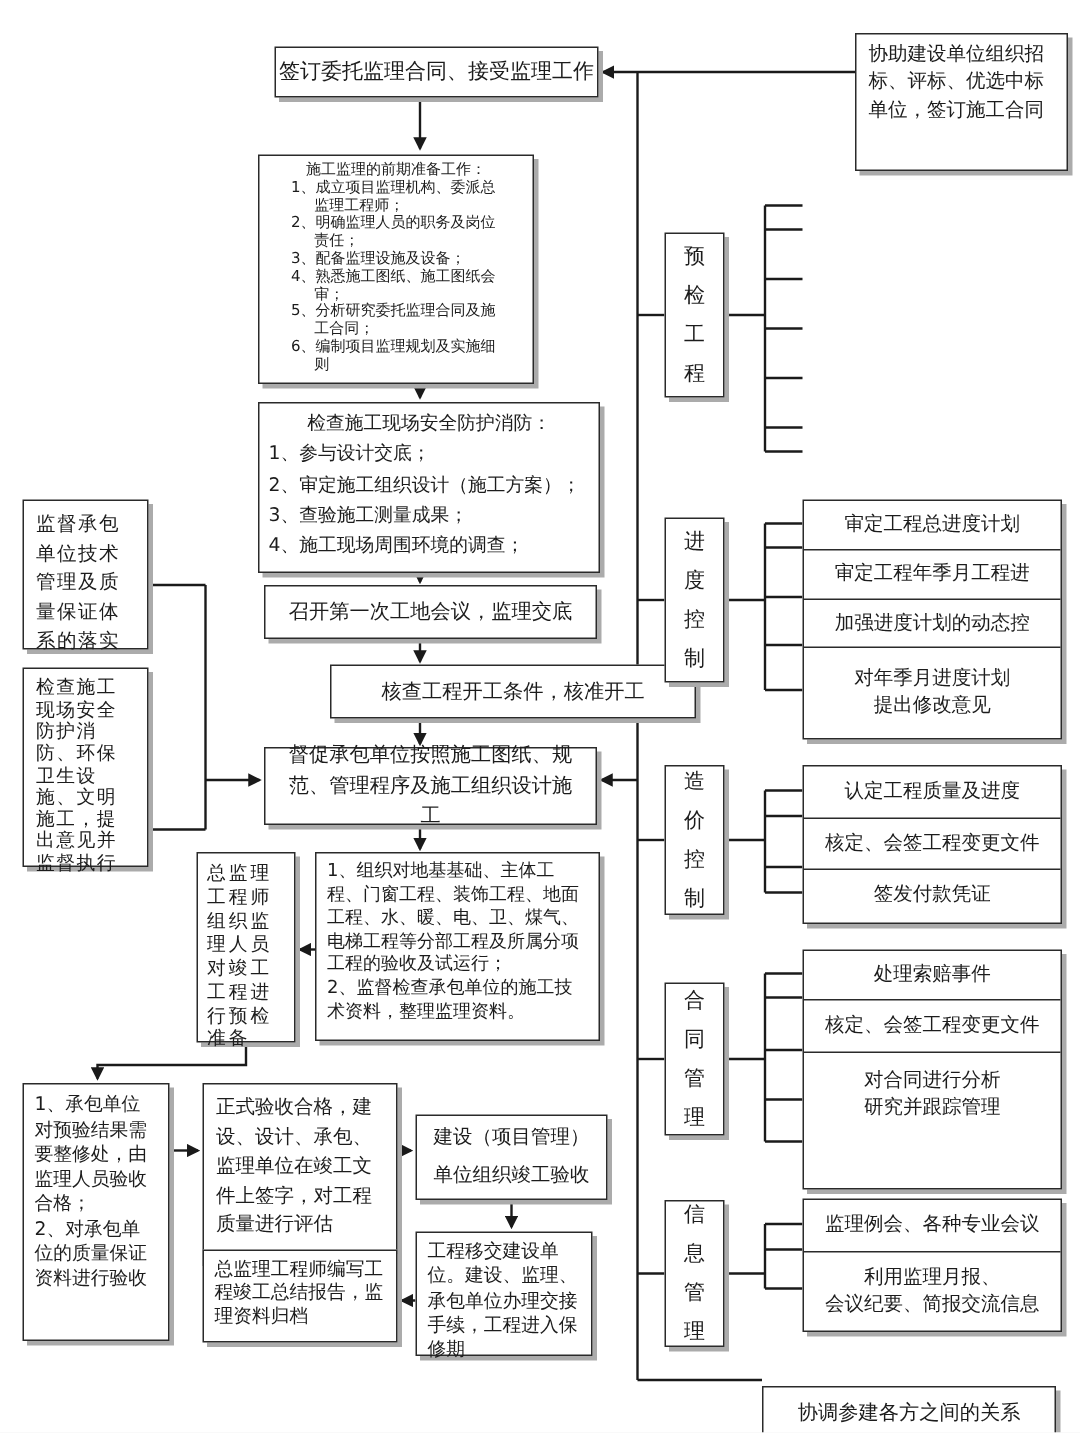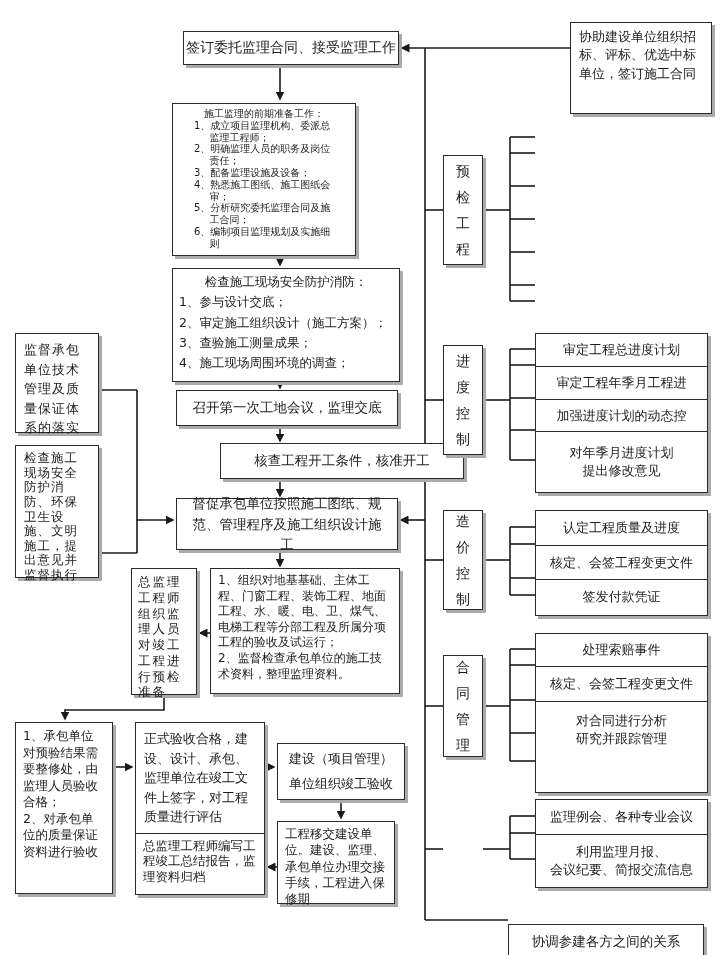--- a/index.html
+++ b/index.html
@@ -194,19 +194,22 @@
   <div class="cat" style="left:443px;top:655px;width:40px;height:102px;">
     <div class="vtxt">合同管理</div>
   </div>
   <div class="stack" style="left:535px;top:633px;width:173px;height:160px;">
     <div class="row" style="height:32px;">处理索赔事件</div>
     <div class="row" style="height:35px;">核定、会签工程变更文件</div>
     <div class="row pre" style="height:57px;">对合同进行分析
 研究并跟踪管理</div>
   </div>
 
+  <div class="cat" style="left:443px;top:800px;width:40px;height:98px;">
+    <div class="vtxt">信息管理</div>
+  </div>
   <div class="stack" style="left:535px;top:799px;width:173px;height:89px;">
     <div class="row" style="height:34px;">监理例会、各种专业会议</div>
     <div class="row pre" style="height:52px;">利用监理月报、
 会议纪要、简报交流信息</div>
   </div>
 
 </div>
 
 </body></html>

